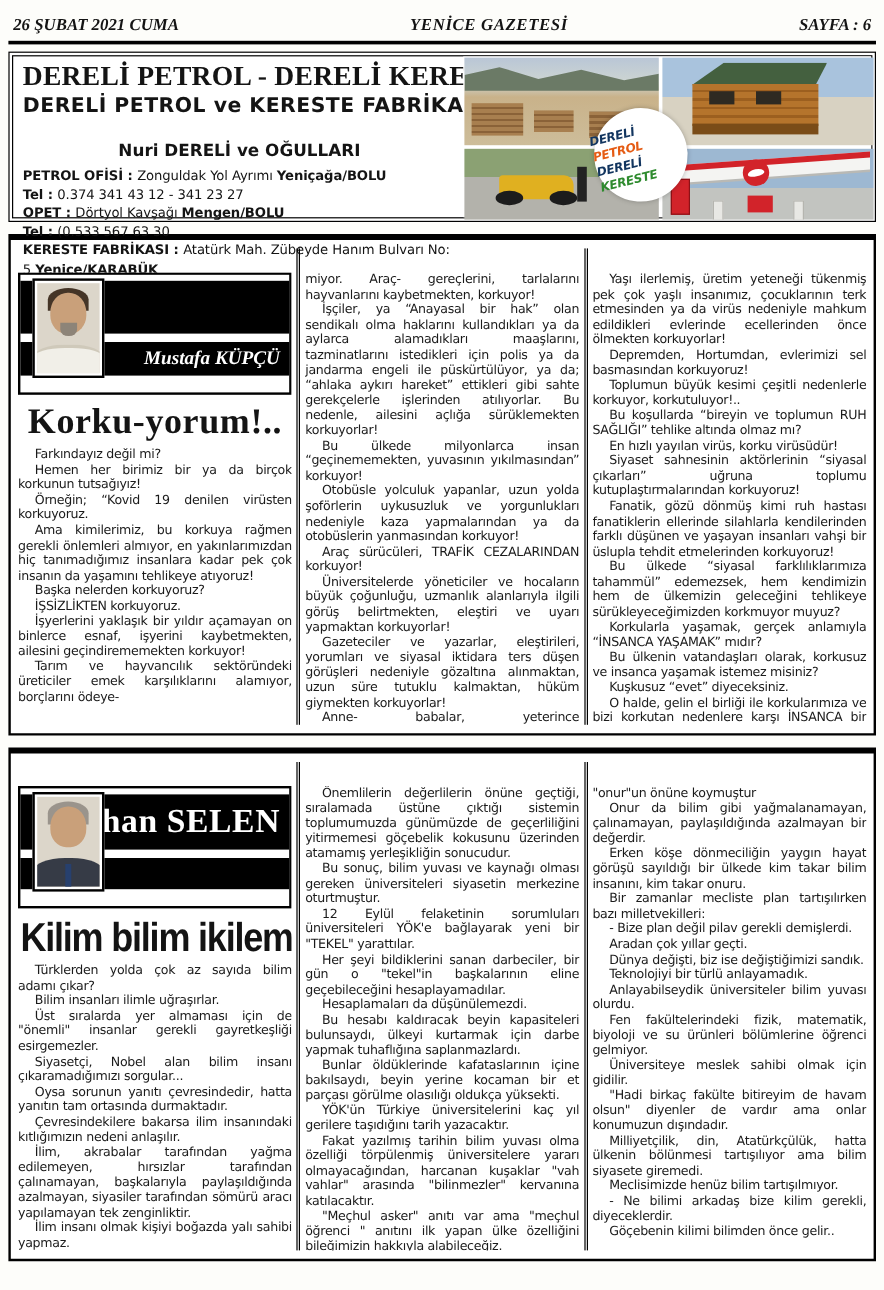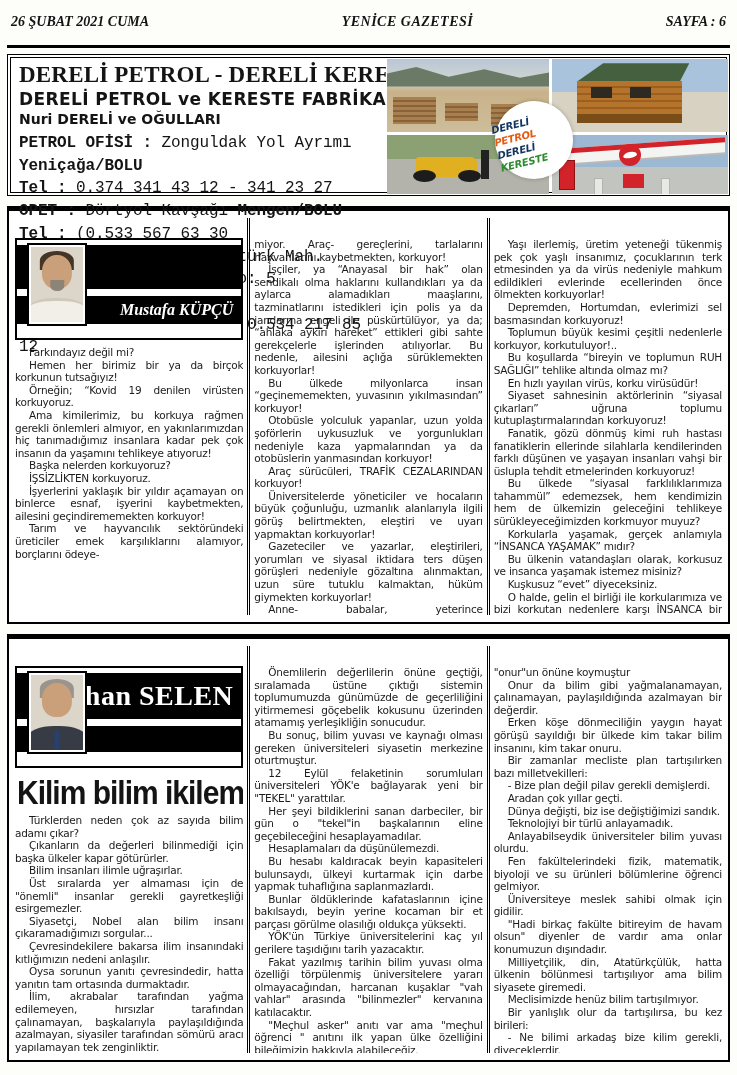--- a/index.html
+++ b/index.html
@@ -6,39 +6,39 @@
   html,body { background:#e8e8e4; }
   .page {
     position: relative; width: 737px; height: 1075px; margin: 0 auto;
     background: #fdfdfa; color:#141414; overflow: hidden;
     font-family: "DejaVu Sans", sans-serif; padding: 14px 7px 0 7px;
   }
   
   .masthead {
     display:flex; justify-content:space-between; align-items:flex-end;
     font-family:"Liberation Serif", serif; font-weight:700; font-style:italic;
-    font-size:14px; border-bottom:3px solid #000; padding:0 4px 15px 4px;
+    font-size:14px; border-bottom:3px solid #000; padding:0 4px 4px 4px;
   }
   .masthead .mh-center { letter-spacing:.5px;font-style:italic; }
   
   .ad {
     margin-top:6px; height:142px; border:4px double #000;
     display:flex; background:#fff;
   }
   .ad-left { width:375px; padding:4px 6px 0 8px; flex:none; }
   .ad-title {
     font-family:"Liberation Serif", serif; font-weight:700; font-size:23px;
     text-align:center; white-space:nowrap; letter-spacing:.2px;
   }
   .ad-subtitle {
     font-family:"DejaVu Sans", sans-serif; font-weight:700; font-size:17px;
     text-align:center; letter-spacing:.4px; margin-top:1px; white-space:nowrap;
   }
-  .ad-owner { font-weight:700; font-size:14px; margin:2px 0 5px 0; }
-  .ad-contact { font-size:16px; line-height:1.42; letter-spacing:-.1px;font-family:Liberation Mono, monospace; }
+  .ad-owner { font-weight:700; font-size:14px; text-align:center; margin:20px 0 5px 0; }
+  .ad-contact { font-size:11px; line-height:1.42; letter-spacing:-.1px; }
   .ad-contact .b { font-weight:700; }
   
   .ad-photos {
     flex:1; position:relative; background:#fff;
     display:grid; grid-template-columns: 48% 52%; grid-template-rows: 55% 45%;
     gap:3px; padding:1px;
   }
   .photo { position:relative; overflow:hidden; }
   
   .ph-lumber { background:linear-gradient(#b9c6d6 0%,#cdd5d2 28%,#c9b28a 45%,#cdbd9a 100%); }
@@ -202,20 +202,21 @@
         <span class="author-name n1">Mustafa KÜPÇÜ</span>
         <div class="author-photo">
           <div class="face">
             <div class="hair hair-dark"></div>
             <div class="head"></div>
             <div class="beard"></div>
             <div class="torso torso-shirt"></div>
           </div>
         </div>
       </div>
+      <h1 class="title-serif">Korku-yorum!..</h1>
       <div class="body-col">
           <p>Farkındayız değil mi?</p>
           <p>Hemen her birimiz bir ya da birçok korkunun tutsağıyız!</p>
           <p>Örneğin; “Kovid 19 denilen virüsten korkuyoruz.</p>
           <p>Ama kimilerimiz, bu korkuya rağmen gerekli önlemleri almıyor, en yakınlarımızdan hiç tanımadığımız insanlara kadar pek çok insanın da yaşamını tehlikeye atıyoruz!</p>
           <p>Başka nelerden korkuyoruz?</p>
           <p>İŞSİZLİKTEN korkuyoruz.</p>
           <p>İşyerlerini yaklaşık bir yıldır açamayan on binlerce esnaf, işyerini kaybetmekten, ailesini geçindirememekten korkuyor!</p>
           <p>Tarım ve hayvancılık sektöründeki üreticiler emek karşılıklarını alamıyor, borçlarını ödeye-</p>
         </div>
@@ -262,27 +263,26 @@
           <div class="face">
             <div class="hair hair-grey"></div>
             <div class="head"></div>
             <div class="torso torso-suit"></div>
             <div class="tie"></div>
           </div>
         </div>
       </div>
       <h1 class="title-heavy">Kilim bilim ikilemi</h1>
       <div class="body-col">
-          <p>Türklerden neden çok az sayıda bilim adamı çıkar?</p>
-          <p>Çıkanların da değerleri bilinmediği için başka ülkeler kapar götürürler.</p>
+          <p>Türklerden yolda çok az sayıda bilim adamı çıkar?</p>
           <p>Bilim insanları ilimle uğraşırlar.</p>
           <p>Üst sıralarda yer almaması için de "önemli" insanlar gerekli gayretkeşliği esirgemezler.</p>
           <p>Siyasetçi, Nobel alan bilim insanı çıkaramadığımızı sorgular...</p>
+          <p>Oysa sorunun yanıtı çevresindedir, hatta yanıtın tam ortasında durmaktadır.</p>
           <p>Çevresindekilere bakarsa ilim insanındaki kıtlığımızın nedeni anlaşılır.</p>
-          <p>Oysa sorunun yanıtı çevresindedir, hatta yanıtın tam ortasında durmaktadır.</p>
           <p>İlim, akrabalar tarafından yağma edilemeyen, hırsızlar tarafından çalınamayan, başkalarıyla paylaşıldığında azalmayan, siyasiler tarafından sömürü aracı yapılamayan tek zenginliktir.</p>
           <p>İlim insanı olmak kişiyi boğazda yalı sahibi yapmaz.</p>
         </div>
     </div>
     <div class="rule"></div>
     <div class="col">
       <div class="body-col">
           <p>Önemlilerin değerlilerin önüne geçtiği, sıralamada üstüne çıktığı sistemin toplumumuzda günümüzde de geçerliliğini yitirmemesi göçebelik kokusunu üzerinden atamamış yerleşikliğin sonucudur.</p>
           <p>Bu sonuç, bilim yuvası ve kaynağı olması gereken üniversiteleri siyasetin merkezine oturtmuştur.</p>
           <p>12 Eylül felaketinin sorumluları üniversiteleri YÖK'e bağlayarak yeni bir "TEKEL" yarattılar.</p>
@@ -306,20 +306,19 @@
           <p>- Bize plan değil pilav gerekli demişlerdi.</p>
           <p>Aradan çok yıllar geçti.</p>
           <p>Dünya değişti, biz ise değiştiğimizi sandık.</p>
           <p>Teknolojiyi bir türlü anlayamadık.</p>
           <p>Anlayabilseydik üniversiteler bilim yuvası olurdu.</p>
           <p>Fen fakültelerindeki fizik, matematik, biyoloji ve su ürünleri bölümlerine öğrenci gelmiyor.</p>
           <p>Üniversiteye meslek sahibi olmak için gidilir.</p>
           <p>"Hadi birkaç fakülte bitireyim de havam olsun" diyenler de vardır ama onlar konumuzun dışındadır.</p>
           <p>Milliyetçilik, din, Atatürkçülük, hatta ülkenin bölünmesi tartışılıyor ama bilim siyasete giremedi.</p>
           <p>Meclisimizde henüz bilim tartışılmıyor.</p>
-          <p>Bir yanlışlık olur da tartışılırsa, bu kez birileri:</p>
           <p>- Ne bilimi arkadaş bize kilim gerekli, diyeceklerdir.</p>
           <p>Göçebenin kilimi bilimden önce gelir..</p>
         </div>
     </div>
   </section>
 
 </div>
 
 </body></html>

